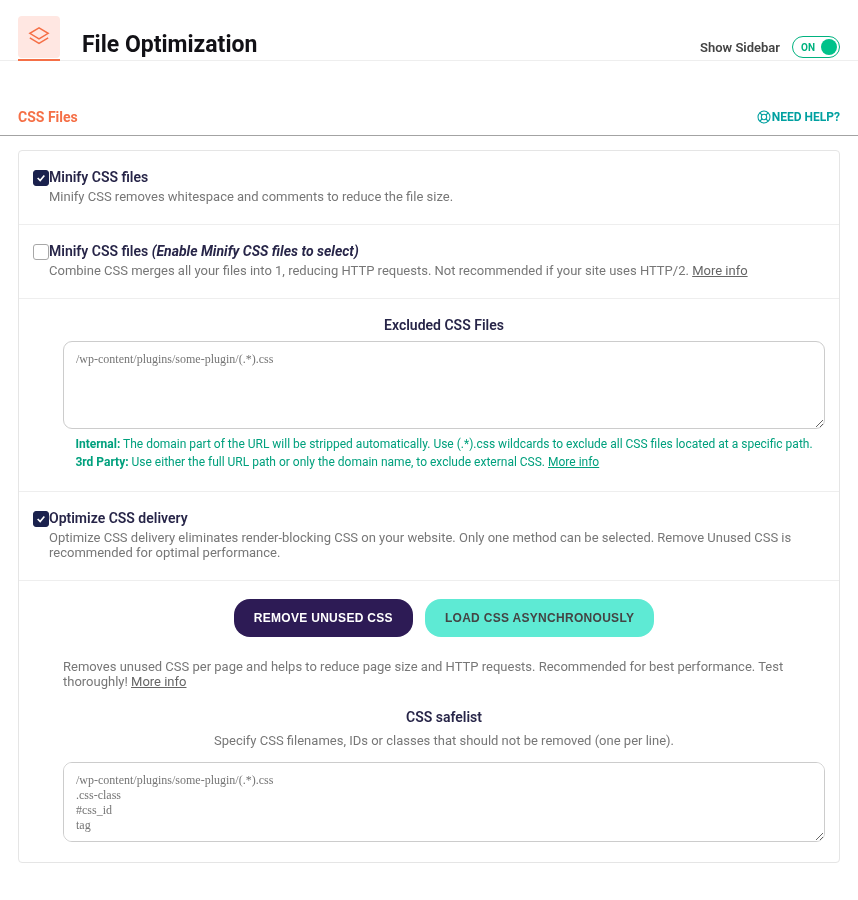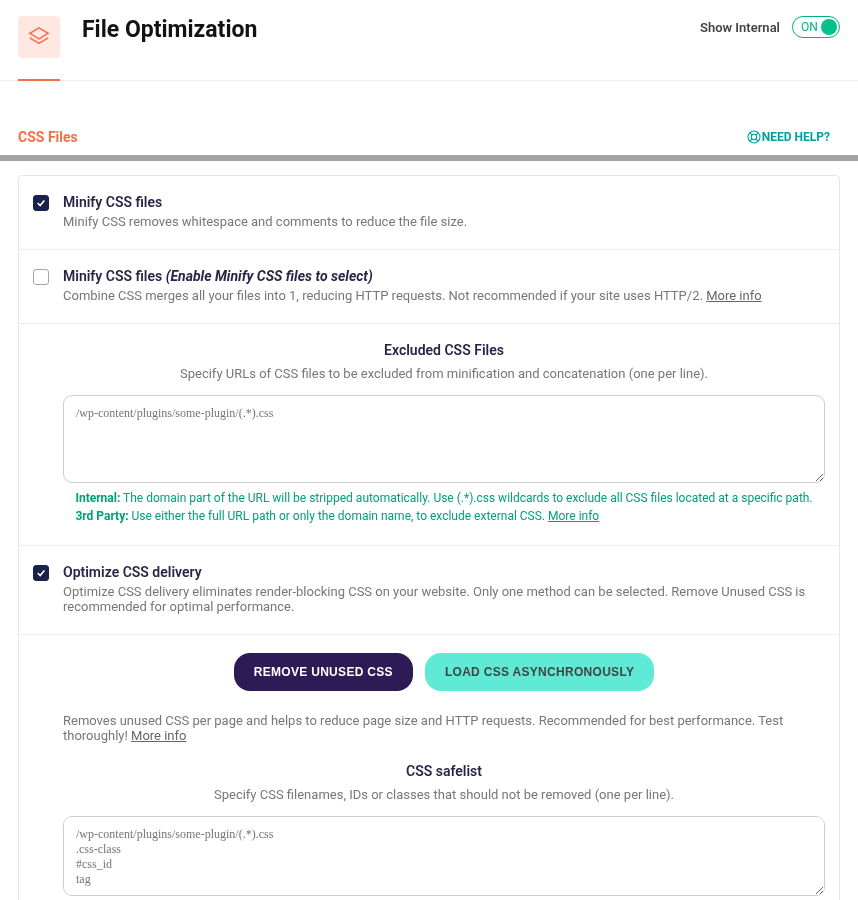--- a/index.html
+++ b/index.html
@@ -5,22 +5,22 @@
     * { box-sizing: border-box; margin: 0; padding: 0; }
     body {
       font-family: -apple-system, BlinkMacSystemFont, "Segoe UI", Roboto, Arial, sans-serif;
       background: #fff;
       color: #121116;
       font-size: 14px;
       width: 858px;
     }
     .header {
       display: flex;
-      align-items: flex-start;
-      padding: 16px 18px 22px 18px;
+      align-items: flex-end;
+      padding: 16px 18px 2px 18px;
       border-bottom: 1px solid #eee;
       position: relative;
     }
     .header-icon {
       width: 42px;
       height: 42px;
       background: #ffe7e2;
       border-radius: 4px;
       display: flex;
       align-items: center;
@@ -48,22 +48,22 @@
       height: 22px;
       border: 1px solid #00b27f;
       border-radius: 20px;
       position: relative;
       cursor: pointer;
       display: flex;
       align-items: center;
       background: #fff;
     }
     .toggle-label {
-      font-size: 12px;
-      font-weight: 400;
+      font-size: 10px;
+      font-weight: 700;
       color: #00b27f;
       position: absolute;
       left: 8px;
     }
     .toggle-knob {
       width: 16px;
       height: 16px;
       background: #00c28a;
       border-radius: 50%;
       position: absolute;
@@ -74,22 +74,22 @@
       bottom: -1px;
       left: 18px;
       width: 42px;
       height: 2px;
       background: #f56f46;
     }
 
     .section-header {
       display: flex;
       align-items: center;
-      padding: 48px 28px 10px 18px;
-      border-bottom: 6px solid #a3a3a3;
+      padding: 48px 18px 10px 18px;
+      border-bottom: 1px solid #a3a3a3;
     }
     .section-title {
       font-size: 14px;
       font-weight: 700;
       color: #f56f46;
     }
     .help-link {
       margin-left: auto;
       display: flex;
       align-items: center;
@@ -103,21 +103,20 @@
       margin: 14px 18px 18px 18px;
       border: 1px solid #e5e5e5;
       border-radius: 4px;
     }
 
     .option-row {
       padding: 18px 14px 20px 14px;
       border-bottom: 1px solid #eee;
       display: flex;
       align-items: flex-start;
-      gap: 14px;
     }
     .option-row:last-child { border-bottom: none; }
     .option-row.sub {
       padding-left: 44px;
       flex-direction: column;
       align-items: center;
       gap: 4px;
     }
 
     .checkbox {
@@ -223,21 +222,21 @@
 
 <div class="header">
   <div class="header-icon">
     <svg width="22" height="22" viewBox="0 0 24 24" fill="none" stroke="#f56f46" stroke-width="1.6">
       <polygon points="12 2 2 8 12 14 22 8 12 2"></polygon>
       <polyline points="2 13 12 19 22 13"></polyline>
     </svg>
   </div>
   <div class="header-title">File Optimization</div>
   <div class="header-right">
-    <span class="show-sidebar-label">Show Internal</span>
+    <span class="show-sidebar-label">Show Sidebar</span>
     <div class="toggle">
       <span class="toggle-label">ON</span>
       <span class="toggle-knob"></span>
     </div>
   </div>
   <div class="tab-indicator"></div>
 </div>
 
 <div class="section-header">
   <div class="section-title">CSS Files</div>
@@ -279,21 +278,20 @@
       </div>
       <div class="option-desc">
         <span>Combine CSS merges all your files into 1, reducing HTTP requests. Not recommended if your site uses HTTP/2.</span>
         <a>More info</a>
       </div>
     </div>
   </div>
 
   <div class="option-row sub">
     <div class="sub-title">Excluded CSS Files</div>
-    <div class="sub-desc">Specify URLs of CSS files to be excluded from minification and concatenation (one per line).</div>
     <textarea class="input ta1" placeholder="/wp-content/plugins/some-plugin/(.*).css" style=""></textarea>
     <div class="hint">
       <div>
         <b>Internal:</b><span> The domain part of the URL will be stripped automatically. Use (.*).css wildcards to exclude all CSS files located at a specific path.</span>
       </div>
       <div>
         <b>3rd Party:</b><span> Use either the full URL path or only the domain name, to exclude external CSS.</span>
         <a>More info</a>
       </div>
     </div>

